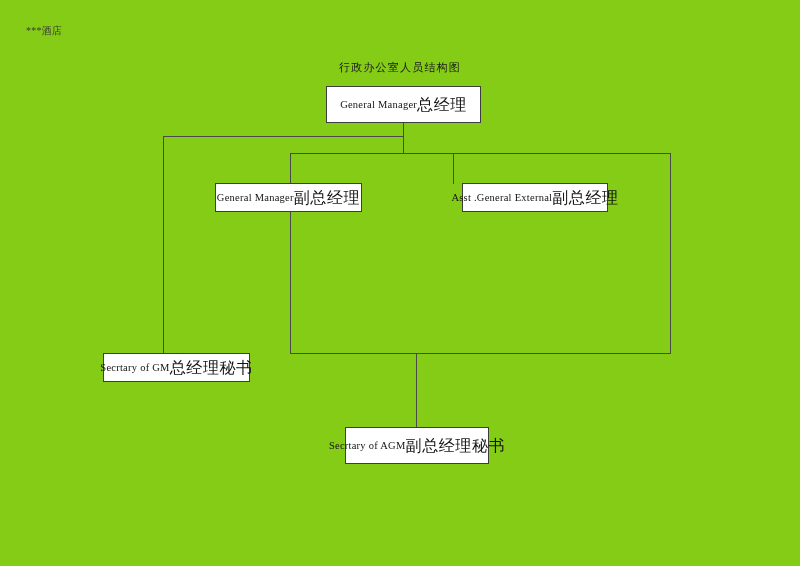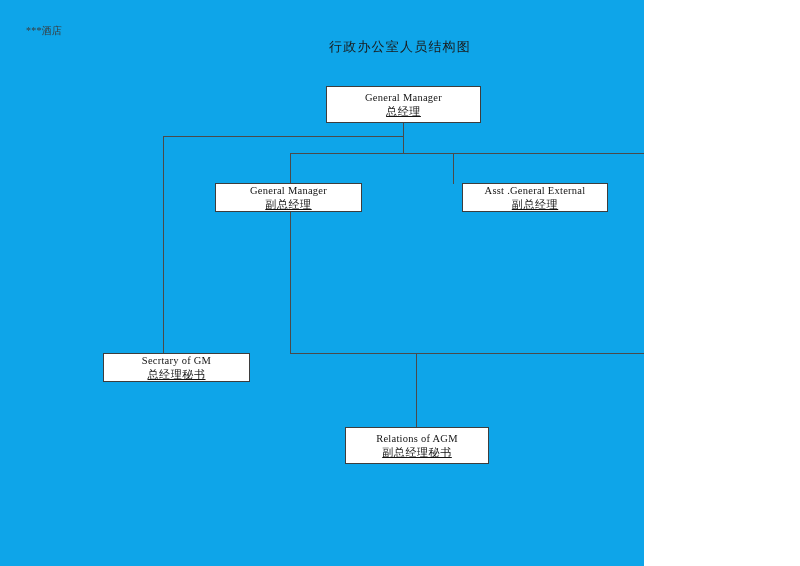--- a/index.html
+++ b/index.html
@@ -6,72 +6,71 @@
     margin: 0;
     padding: 0;
     background: #ffffff;
   }
   body {
     font-family: "Liberation Serif", "DejaVu Serif", serif;
     color: #000000;
   }
   #page {
     position: relative;
-    width: 644px;
+    width: 800px;
     height: 566px;
-    background: #0ea5e9;
+    background: #84cc16;
     overflow: hidden;
   }
   .doc-header {
     position: absolute;
     left: 26px;
     top: 25px;
     font-size: 10px;
     line-height: 12px;
     color: #3a3a3a;
     letter-spacing: 0.2px;
     white-space: nowrap;
   }
   .chart-title {
     position: absolute;
     left: 0;
-    top: 40px;
+    top: 60px;
     width: 800px;
     text-align: center;
-    font-size: 13px;
+    font-size: 11px;
     line-height: 14px;
     color: #1a1a1a;
     letter-spacing: 1.2px;
   }
   .node {
     position: absolute;
     box-sizing: border-box;
     border: 1px solid #3d3d3d;
     background: #ffffff;
     display: flex;
-    flex-direction: column;
+    flex-direction: row;
     align-items: center;
     justify-content: center;
     text-align: center;
     z-index: 3;
   }
   .node .en {
     font-size: 10.5px;
     line-height: 13px;
     color: #141414;
     letter-spacing: 0.25px;
     white-space: nowrap;
   }
   .node .cn {
-    font-size: 11px;
+    font-size: 16px;
     line-height: 14px;
     color: #141414;
     letter-spacing: 0.6px;
     white-space: nowrap;
-    text-decoration: underline;
   }
   .conn {
     position: absolute;
     background: #4a4a4a;
     z-index: 1;
   }
   .conn.h { height: 1px; }
   .conn.v { width: 1px; }
 </style>
 </head>
@@ -117,17 +116,17 @@
     <div class="cn">副总经理</div>
   </div>
 
 
   <div class="node" style="left:103px; top:353px; width:147px; height:29px;">
     <div class="en">Secrtary of GM</div>
     <div class="cn">总经理秘书</div>
   </div>
 
   <div class="node" style="left:345px; top:427px; width:144px; height:37px;">
-    <div class="en">Relations of AGM</div>
+    <div class="en">Secrtary of AGM</div>
     <div class="cn">副总经理秘书</div>
   </div>
 
 </div>
 
 </body></html>

